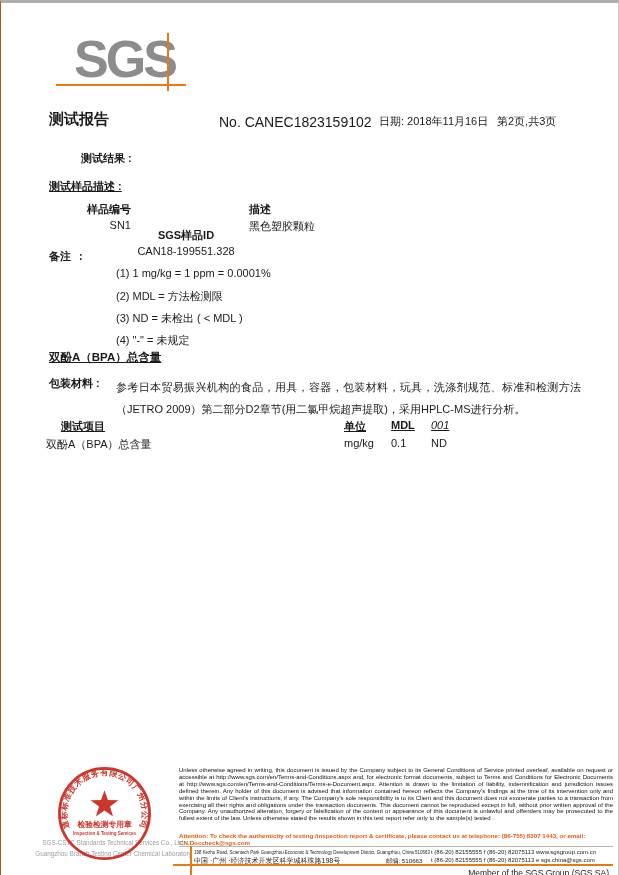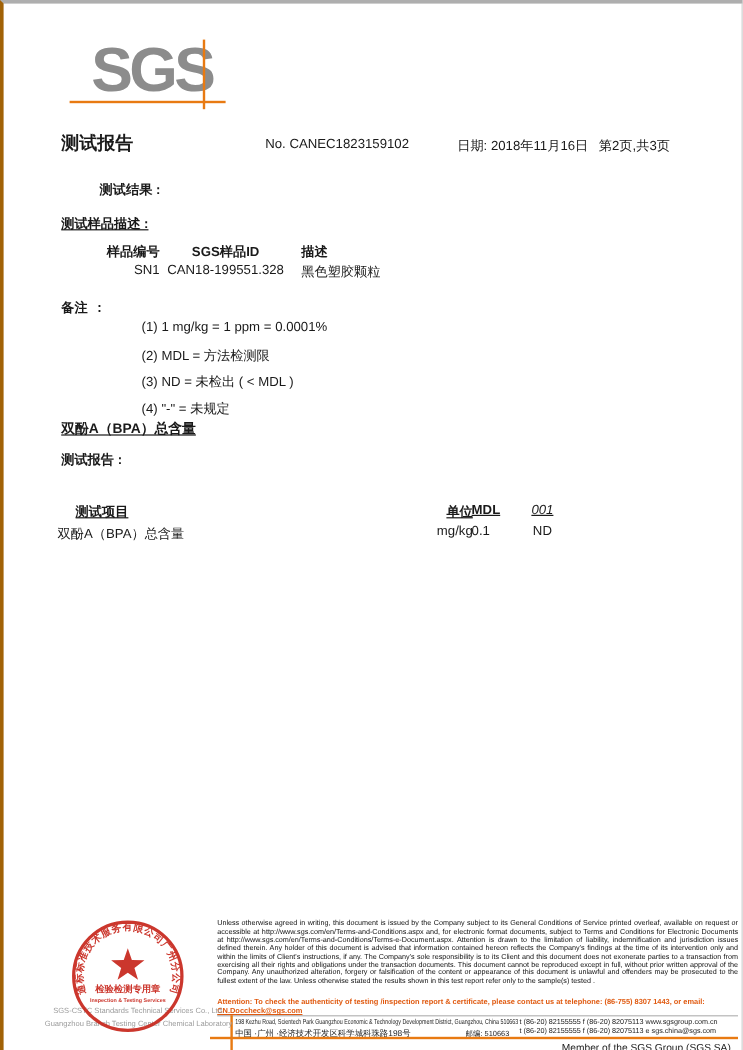--- a/index.html
+++ b/index.html
@@ -1,65 +1,65 @@
 <!DOCTYPE html>
 <html><head>
 <meta charset="utf-8">
 <style>
   * { margin:0; padding:0; box-sizing:border-box; }
   html,body { background:#fff; }
   body { font-family:"Liberation Sans", sans-serif; color:#1a1a1a; }
   .page {
     position:relative; width:619px; height:875px; background:#fff;
-    border-top:3px solid #aeaeae; border-left:3px solid #a16207; border-right:1px solid #c9c9c9;
+    border-top:3px solid #aeaeae; border-left:1px solid #a16207; border-right:1px solid #c9c9c9;
     overflow:hidden;
   }
   .abs { position:absolute; }
 
   
   .logo-text { left:73px; top:30px; font-size:52px; line-height:52px; font-weight:bold;
                color:#8c8c8c; letter-spacing:-3px; }
   .logo-hline { left:55px; top:81px; width:130px; height:2px; background:#e87a12; }
   .logo-vline { left:166px; top:30px; width:2px; height:58px; background:#e87a12; }
 
   
   .title    { left:48px;  top:107px; font-size:15px; font-weight:bold; }
-  .rpt-no   { left:218px; top:111px; font-size:11px; }
+  .rpt-no   { left:218px; top:111px; font-size:14px; }
   .rpt-date { left:378px; top:111px; font-size:11px; }
   .rpt-page { left:496px; top:111px; font-size:11px; }
 
   .lbl { font-size:11px; font-weight:bold; }
   .results-lbl { left:48px; top:148px;margin-left:32px; }
   .desc-lbl    { left:48px; top:176px; text-decoration:underline; }
 
   
   .s-cell { font-size:11px; }
   .s-head { font-weight:bold; }
   .s-r1 { top:199px; } .s-r2 { top:216px; }
   .s-c1 { left:48px;  width:82px;  text-align:right; }
-  .s-c2 { left:131px; width:108px; text-align:center; }
+  .s-c2 { left:131px; width:108px; text-align:center;margin-top:26px; }
   .s-c3 { left:248px; }
 
   .notes-lbl { left:48px; top:246px;font-family:Liberation Mono, monospace; }
   .note { left:115px; font-size:11px; }
   .note-1 { top:264px; } .note-2 { top:286px; } .note-3 { top:308px; } .note-4 { top:330px; }
 
   .bpa-heading { left:48px; top:347px; font-size:11.5px; font-weight:bold; text-decoration:underline; }
   .method-lbl  { left:48px; top:373px; }
   .method-text { left:115px; top:373px; width:465px; font-size:11px; line-height:22px; text-align:justify; }
 
   
   .t-cell { font-size:11px; }
   .t-head { font-weight:bold; text-decoration:underline; }
   .t-head-it { font-style:italic; text-decoration:underline; }
   .t-r1 { top:416px; } .t-r2 { top:434px; }
   .t-c1h { left:60px; } .t-c1 { left:45px; }
-  .t-c2 { left:343px; width:48px; text-align:right; }
+  .t-c2 { left:343px; width:48px; text-align:left; }
   .t-c3 { left:390px; width:38px; text-align:left; }
-  .t-c4 { left:430px; width:38px; text-align:center; }
+  .t-c4 { left:430px; width:38px; }
 
   
   .legal { left:178px; top:764px; width:434px; font-size:6px; line-height:6.9px;
            text-align:justify; color:#111; }
   .attention { left:178px; top:829px; width:434px; font-size:6.2px; line-height:7px;
                font-weight:bold; color:#e05a10; }
   .attention .email { text-decoration:underline; }
   .addr-sep { left:178px; top:843px; width:434px; height:1px; background:#b5b5b5; }
   .addr-en  { left:193px; top:846px; font-size:6px; white-space:nowrap;
               transform:scaleX(0.74); transform-origin:left top; color:#222; }
@@ -105,21 +105,22 @@
   <div class="abs s-cell s-r2 s-c2">CAN18-199551.328</div>
   <div class="abs s-cell s-r2 s-c3">黑色塑胶颗粒</div>
 
   <div class="abs lbl notes-lbl">备注 :</div>
   <div class="abs note note-1">(1) 1 mg/kg = 1 ppm = 0.0001%</div>
   <div class="abs note note-2">(2) MDL = 方法检测限</div>
   <div class="abs note note-3">(3) ND = 未检出 ( &lt; MDL )</div>
   <div class="abs note note-4">(4) "-" = 未规定</div>
 
   <div class="abs bpa-heading">双酚A（BPA）总含量</div>
-  <div class="abs lbl method-lbl">测试报告 :</div>
+  <div class="abs lbl method-lbl">包装材料 :</div>
+  <div class="abs method-text">参考日本贸易振兴机构的食品，用具，容器，包装材料，玩具，洗涤剂规范、标准和检测方法（JETRO 2009）第二部分D2章节(用二氯甲烷超声提取)，采用HPLC-MS进行分析。</div>
 
   <div class="abs t-cell t-head t-r1 t-c1h">测试项目</div>
   <div class="abs t-cell t-head t-r1 t-c2">单位</div>
   <div class="abs t-cell t-head t-r1 t-c3">MDL</div>
   <div class="abs t-cell t-head-it t-r1 t-c4">001</div>
   <div class="abs t-cell t-r2 t-c1">双酚A（BPA）总含量</div>
   <div class="abs t-cell t-r2 t-c2">mg/kg</div>
   <div class="abs t-cell t-r2 t-c3">0.1</div>
   <div class="abs t-cell t-r2 t-c4">ND</div>
 

